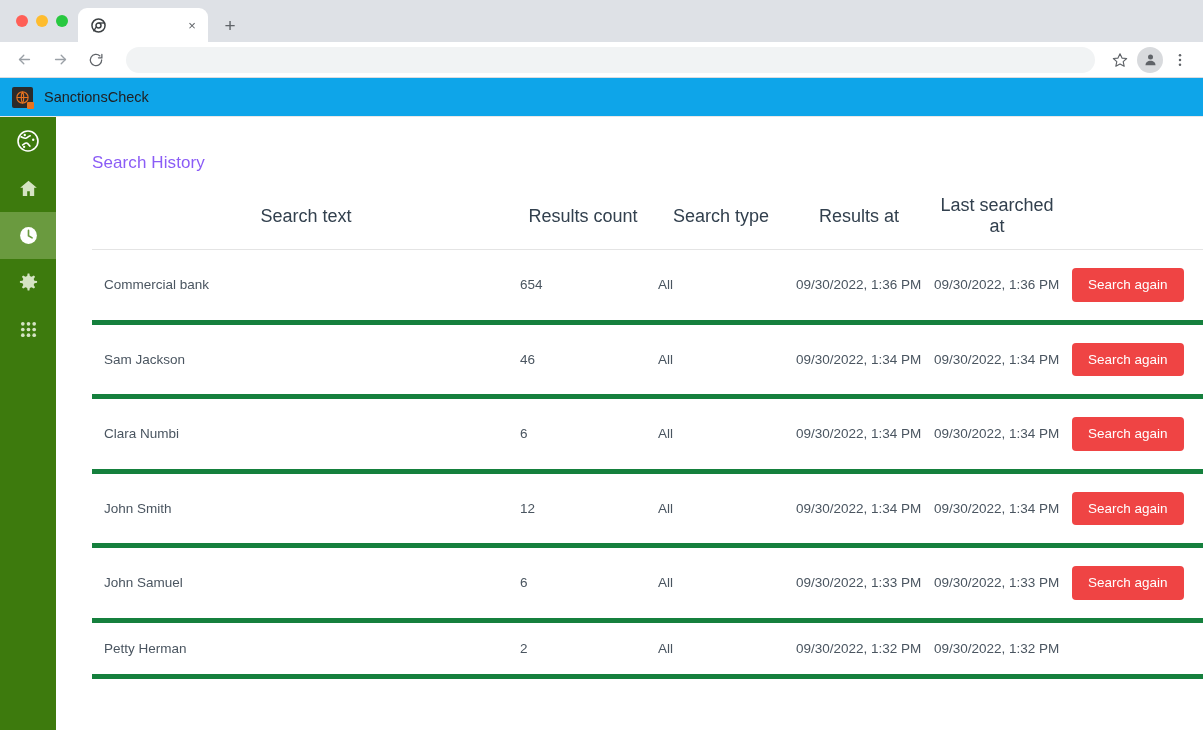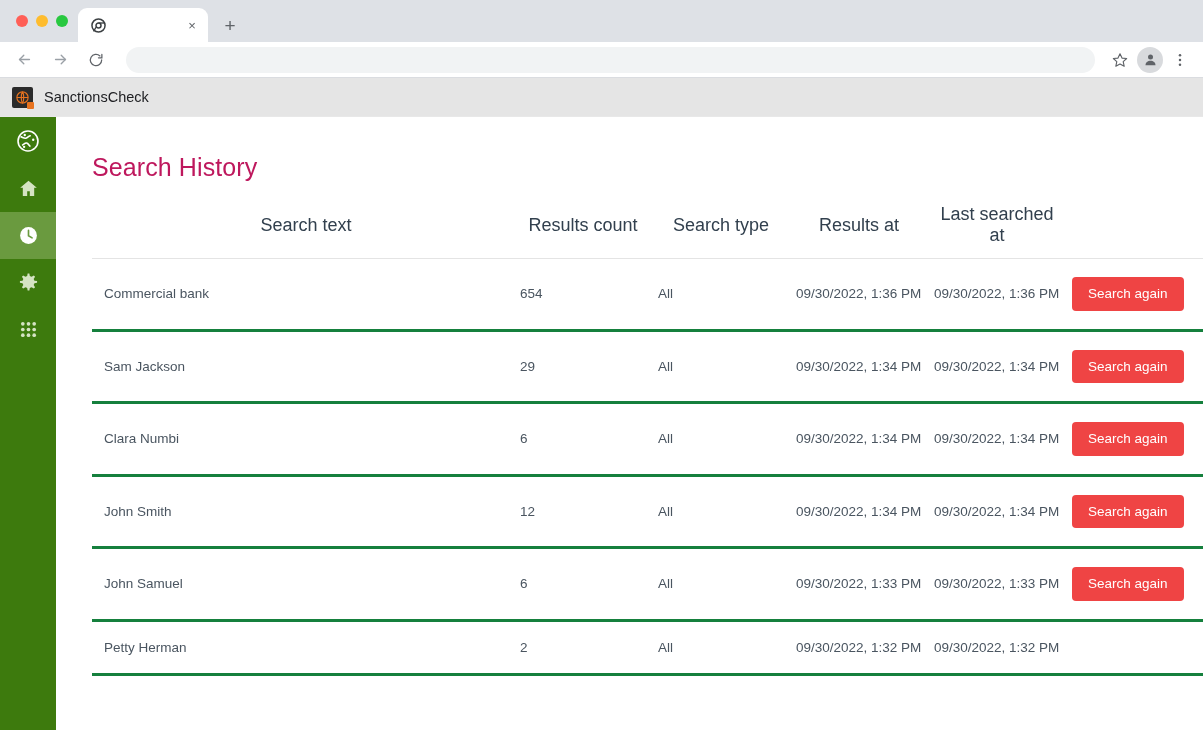--- a/index.html
+++ b/index.html
@@ -128,21 +128,21 @@
     flex: 1;
     display: flex;
     flex-direction: column;
     background: #ffffff;
     min-height: 0;
   }
 
   .appbar {
     height: 39px;
     flex: 0 0 39px;
-    background: #e5e5e5;
+    background: #0ea5e9;
     display: flex;
     align-items: center;
     padding-left: 12px;
     border-bottom: 1px solid #e8e8e8;
   }
   .brand-logo {
     width: 21px; height: 21px;
     background: #2b2b2b;
     border-radius: 2px;
     display: flex;
@@ -193,23 +193,23 @@
 
   
   .content {
     flex: 1;
     background: #ffffff;
     padding: 36px 0 0 36px;
     overflow: hidden;
     min-width: 0;
   }
   .page-title {
-    font-size: 25px;
+    font-size: 17px;
     font-weight: 400;
-    color: #be185d;
+    color: #8b5cf6;
     margin-bottom: 22px;
     letter-spacing: 0.1px;
   }
 
   table.history {
     width: 1111px;
     border-collapse: collapse;
     table-layout: fixed;
   }
   table.history th {
@@ -217,21 +217,21 @@
     font-size: 18px;
     font-weight: 400;
     color: #32404e;
     padding: 0 0 12px 12px;
     border-bottom: 1px solid #e4e4e4;
   }
   table.history td {
     font-size: 13.5px;
     color: #4a5560;
     padding: 18px 0 18px 12px;
-    border-bottom: 3px solid #15803d;
+    border-bottom: 5px solid #15803d;
     vertical-align: middle;
   }
   .col-text     { width: 416px; }
   .col-count    { width: 138px; }
   .col-type     { width: 138px; }
   .col-searched { width: 138px; }
   .col-last     { width: 138px; }
   .col-action   { width: 143px; }
 
   td.action-cell { padding: 10px 0 10px 0; text-align: left; }
@@ -409,21 +409,21 @@
               <tr>
                 <td>Commercial bank</td>
                 <td>654</td>
                 <td>All</td>
                 <td>09/30/2022, 1:36 PM</td>
                 <td>09/30/2022, 1:36 PM</td>
                 <td class="action-cell"><button class="btn-search-again">Search again</button></td>
               </tr>
               <tr>
                 <td>Sam Jackson</td>
-                <td>29</td>
+                <td>46</td>
                 <td>All</td>
                 <td>09/30/2022, 1:34 PM</td>
                 <td>09/30/2022, 1:34 PM</td>
                 <td class="action-cell"><button class="btn-search-again">Search again</button></td>
               </tr>
               <tr>
                 <td>Clara Numbi</td>
                 <td>6</td>
                 <td>All</td>
                 <td>09/30/2022, 1:34 PM</td>

